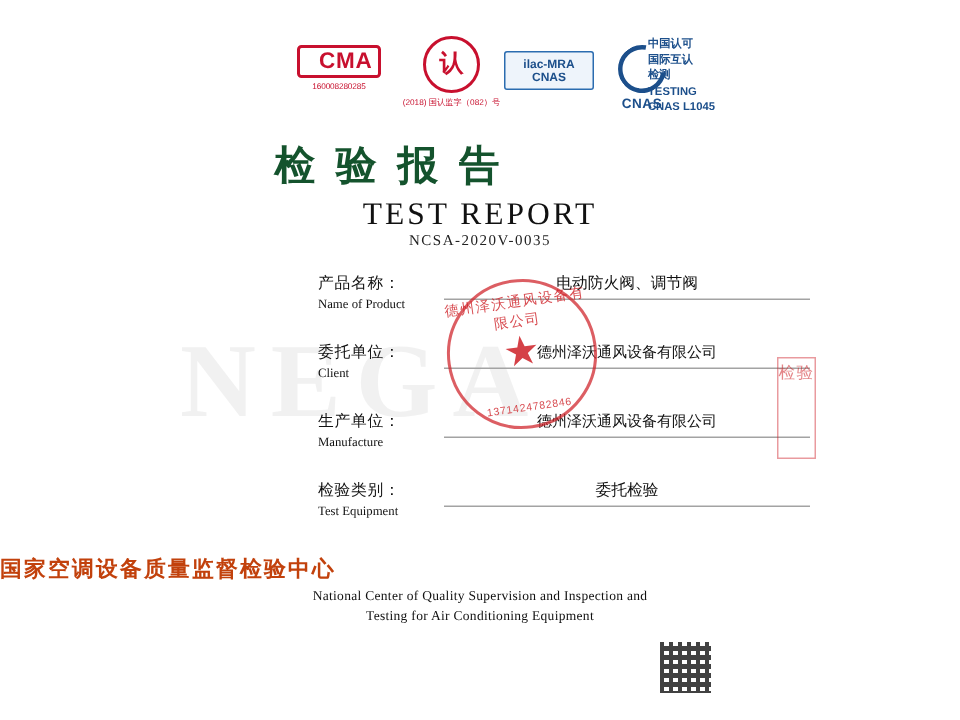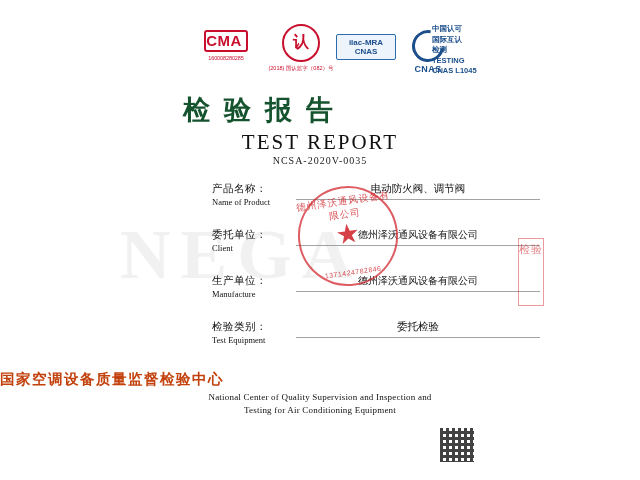--- a/index.html
+++ b/index.html
@@ -37,21 +37,21 @@
   
   .cma {
     left: 190px;
     top: 18px;
     width: 72px;
   }
   .cma-box {
     display: inline-block;
     border: 2px solid #c8102e;
     border-radius: 3px;
-    padding: 1px 4px 1px 0;
+    padding: 1px 4px 1px 13px;
     color: #c8102e;
     font-family: "Liberation Sans", sans-serif;
     font-weight: bold;
     font-size: 15px;
     letter-spacing: 0.5px;
     line-height: 16px;
   }
   .cma-code {
     color: #c8102e;
     font-family: "Liberation Sans", sans-serif;

